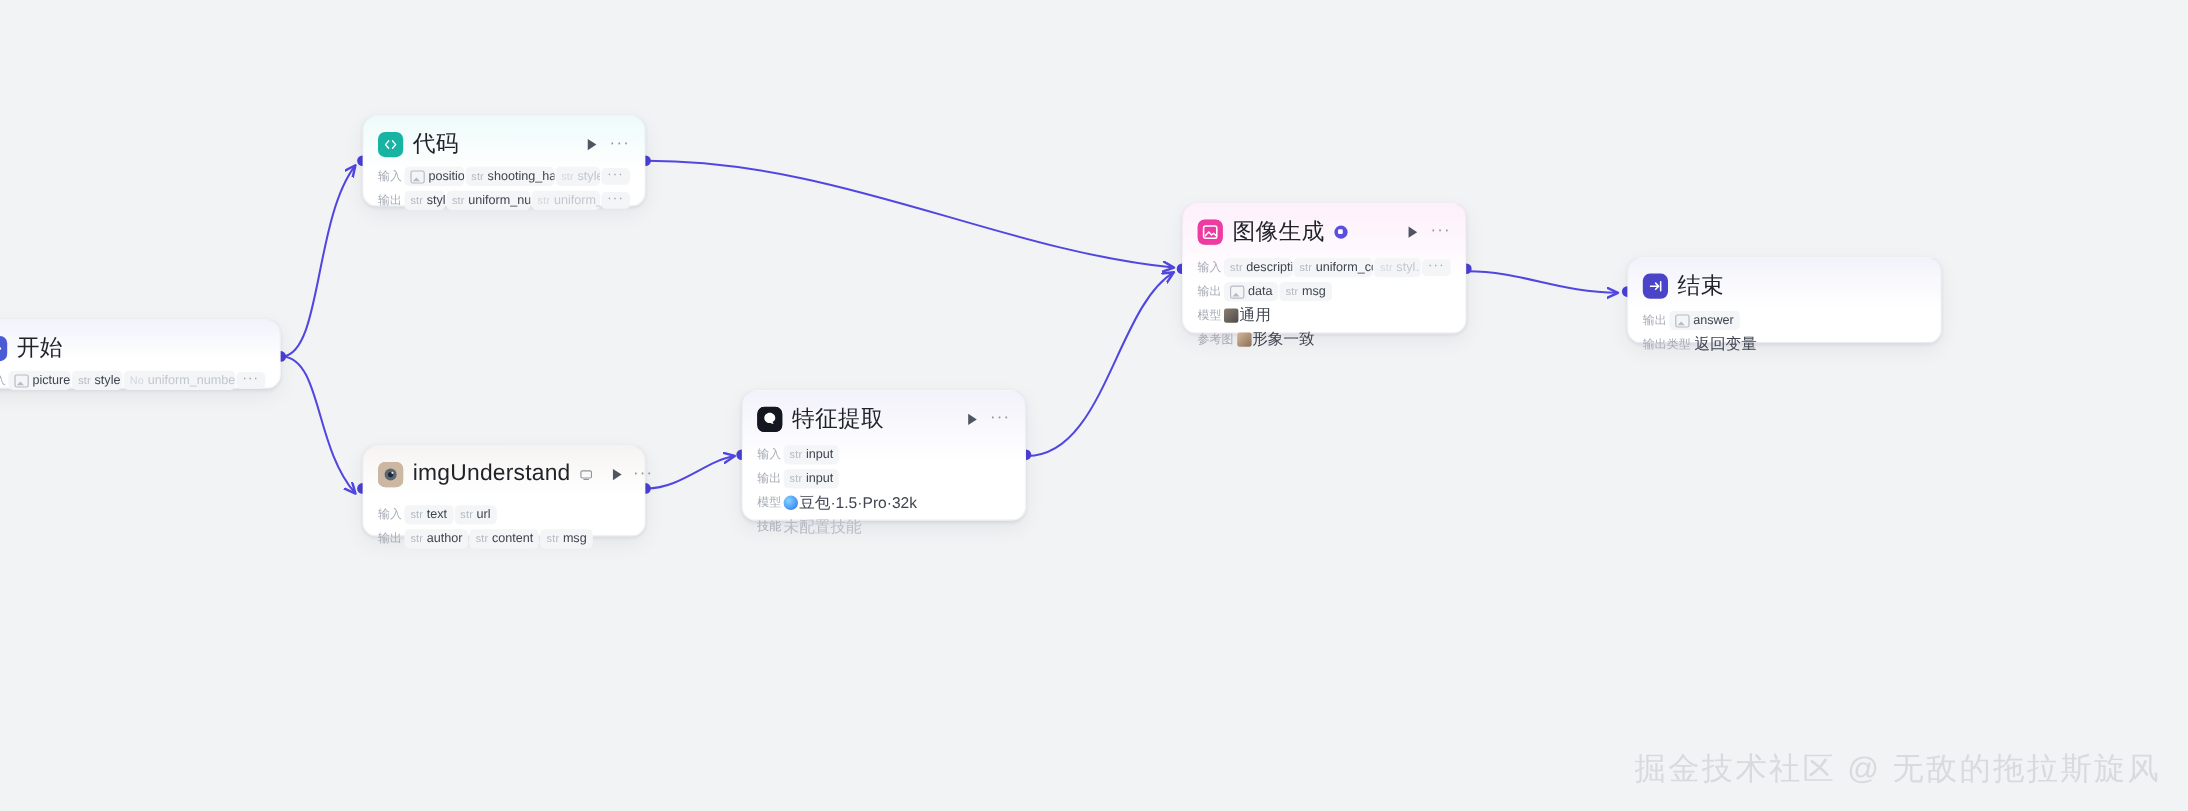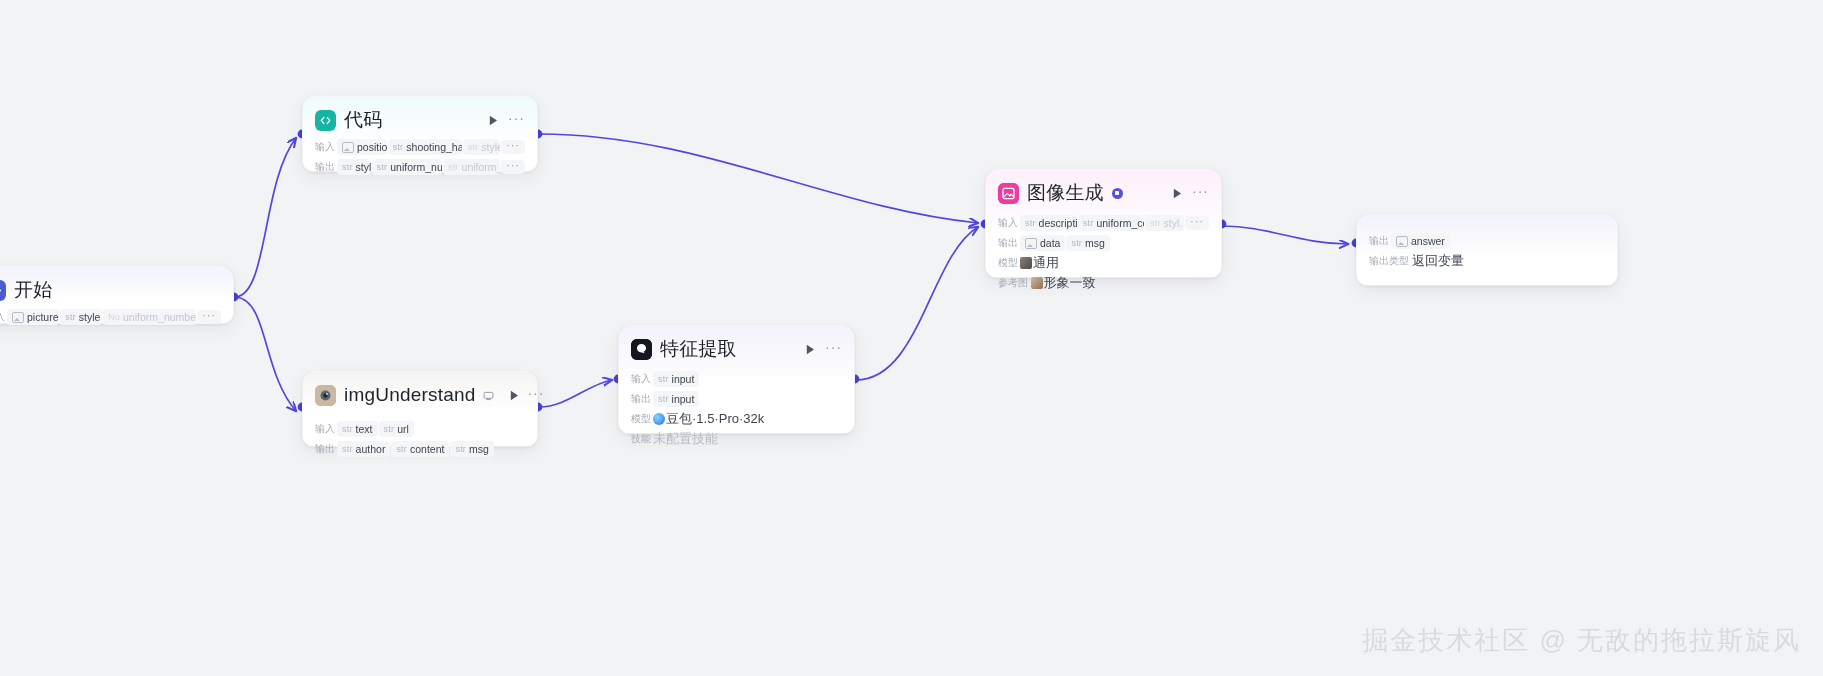--- a/index.html
+++ b/index.html
@@ -470,20 +470,29 @@
       </div>
       <div class="row">
         <span class="row-label">参考图</span>
         <span class="sq" style="background:linear-gradient(135deg,#d5b89a,#8a6f55);"></span>
         <span class="plain-val">形象一致</span>
       </div>
     </div>
   </div>
 
   <div class="node end-node" style="left:1356px; top:214px; width:262px; height:72px;">
+    <div class="node-head">
+      <span class="node-icon ic-end">
+        <svg width="13" height="13" viewBox="0 0 16 16" fill="none">
+          <path d="M3 8h8M8.2 4.8L11.4 8l-3.2 3.2" stroke="#fff" stroke-width="1.6" stroke-linecap="round" stroke-linejoin="round"></path>
+          <path d="M13.4 3.4v9.2" stroke="#fff" stroke-width="1.6" stroke-linecap="round"></path>
+        </svg>
+      </span>
+      <span class="node-title">结束</span>
+    </div>
     <div class="rows" style="margin-top:7px;">
       <div class="row">
         <span class="row-label">输出</span>
         <span class="chip">
           <span class="mini-img"></span>
           <span>answer</span>
         </span>
       </div>
       <div class="row">
         <span class="row-label">输出类型</span>

